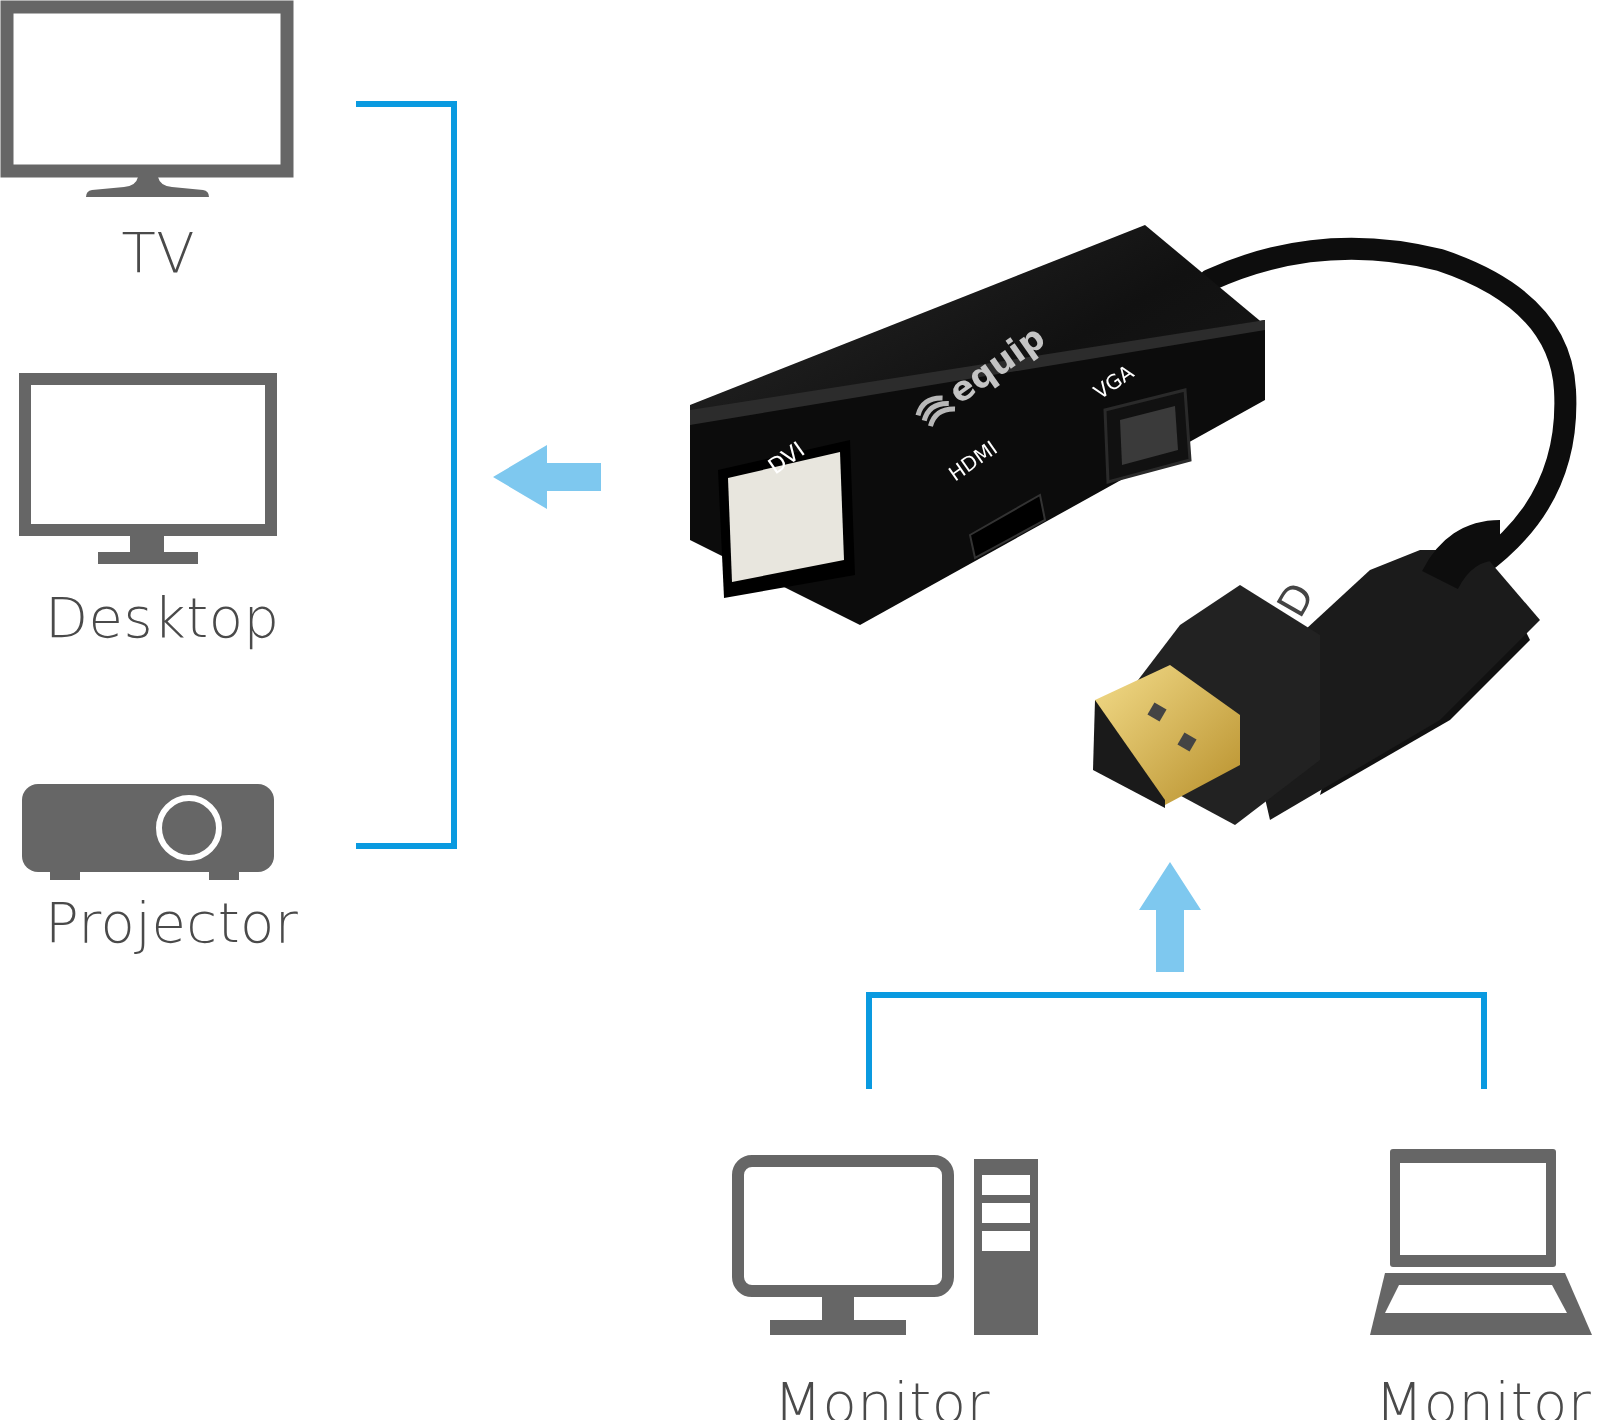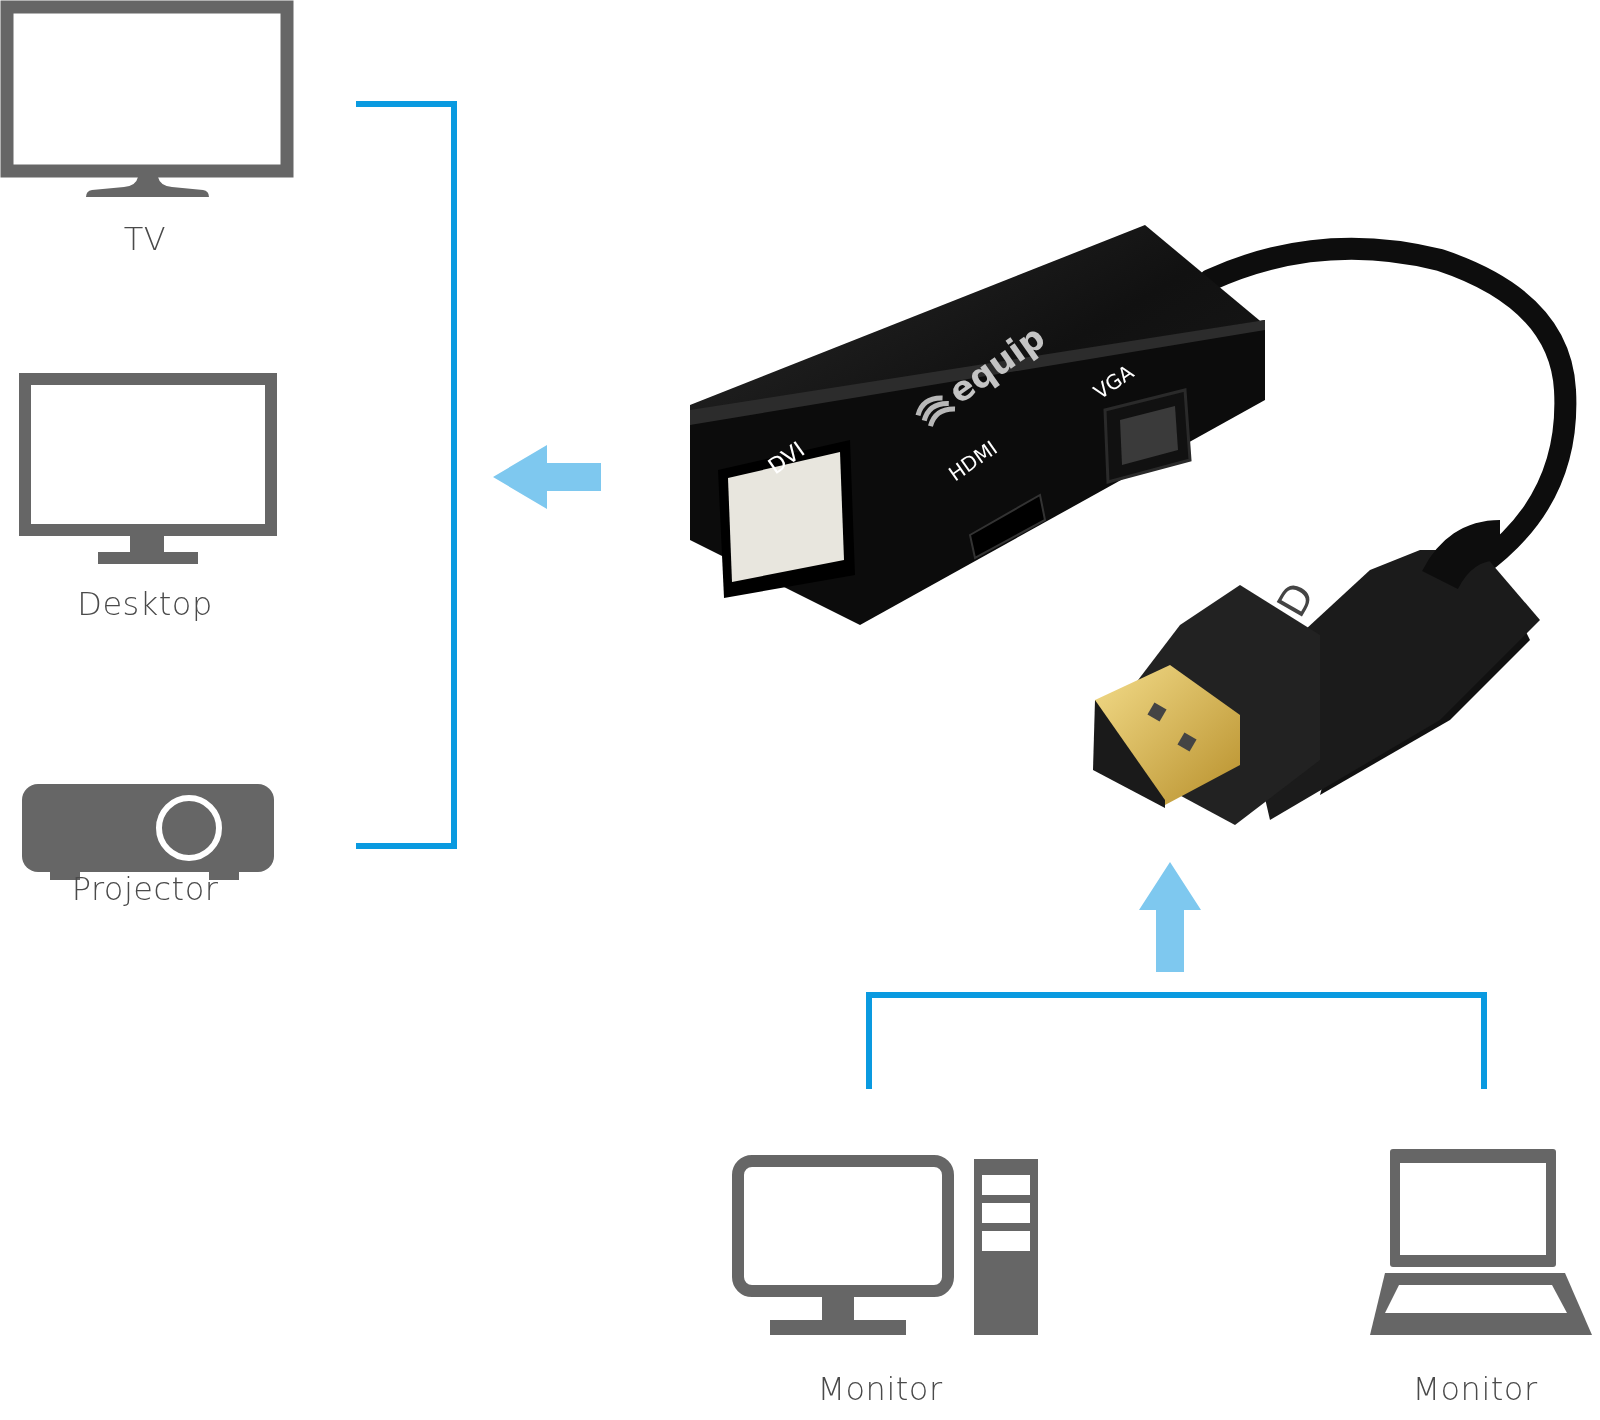--- a/index.html
+++ b/index.html
@@ -1,19 +1,19 @@
 <!DOCTYPE html>
 <html><head>
 <meta charset="utf-8">
 <style>
   html, body { margin: 0; padding: 0; background: #ffffff; }
   body { width: 1600px; height: 1420px; position: relative; overflow: hidden;
          font-family: "DejaVu Sans", "Liberation Sans", sans-serif; }
-  .label { position: absolute; color: #4a4a4a; font-weight: 300; font-size: 32px;
-           letter-spacing: 0.5px; text-align: center; white-space: nowrap;
+  .label { position: absolute; color: #4a4a4a; font-weight: 300; font-size: 56px;
+           letter-spacing: 0.5px; text-align: right; white-space: nowrap;
            font-family: "DejaVu Sans", sans-serif; }
   svg { position: absolute; overflow: visible; }
 </style>
 </head>
 <body>
 
 <svg style="left:0;top:0" width="300" height="200" viewBox="0 0 300 200">
   <rect x="7" y="7" width="280" height="164" fill="none" stroke="#666666" stroke-width="13"></rect>
   <path d="M138 177 L158 177 Q160 186 172 187 L203 190 Q209 191 209 197 L86 197 Q86 191 92 190 L124 187 Q136 186 138 177 Z" fill="#666666"></path>
 </svg>
@@ -25,21 +25,21 @@
   <rect x="80" y="172" width="100" height="12" fill="#666666"></rect>
 </svg>
 <div class="label" style="left:45px;top:585px;width:200px;">Desktop</div>
 
 <svg style="left:22px;top:784px" width="250" height="100" viewBox="0 0 250 100">
   <rect x="0" y="0" width="252" height="88" rx="16" ry="16" fill="#666666"></rect>
   <rect x="28" y="86" width="30" height="10" fill="#666666"></rect>
   <rect x="187" y="86" width="30" height="10" fill="#666666"></rect>
   <circle cx="167" cy="44" r="30" fill="none" stroke="#ffffff" stroke-width="6"></circle>
 </svg>
-<div class="label" style="left:45px;top:870px;width:200px;">Projector</div>
+<div class="label" style="left:45px;top:890px;width:200px;">Projector</div>
 
 <svg style="left:356px;top:100px" width="110" height="750" viewBox="0 0 110 750">
   <polyline points="0,4 98,4 98,746 0,746" fill="none" stroke="#0a9ae0" stroke-width="6"></polyline>
 </svg>
 
 <svg style="left:493px;top:445px" width="110" height="64" viewBox="0 0 110 64">
   <polygon points="0,32 54,0 54,18 108,18 108,46 54,46 54,64" fill="#7ec8ef"></polygon>
 </svg>
 
 <svg style="left:680px;top:220px" width="920" height="660" viewBox="0 0 920 660">

